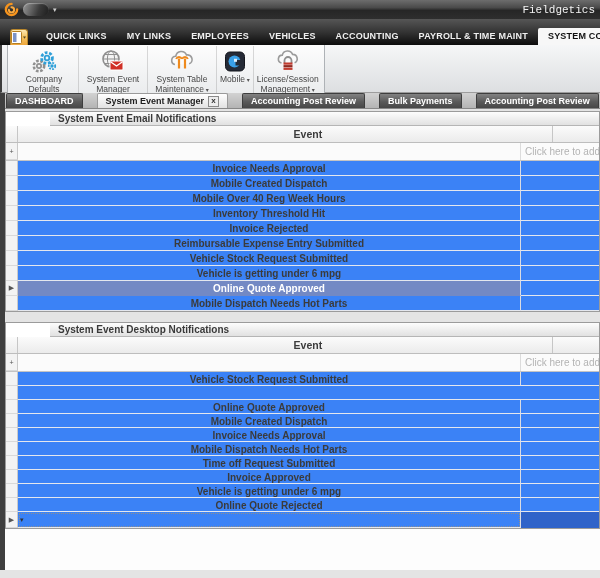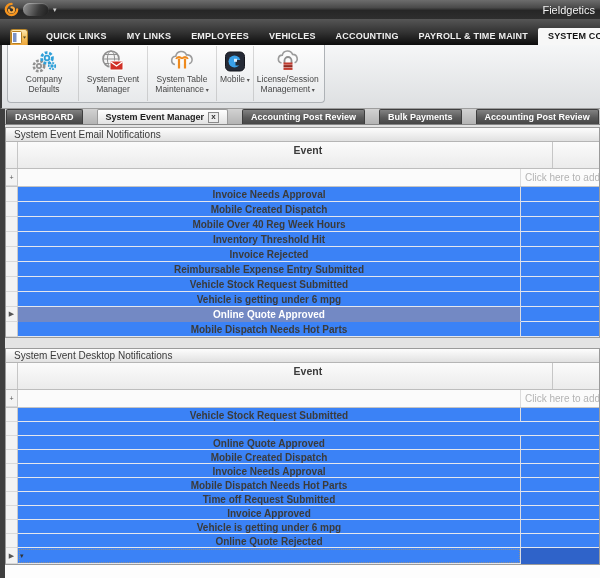--- a/index.html
+++ b/index.html
@@ -14,41 +14,41 @@
     height:19px; display:flex; align-items:center; padding:0 5px 0 3px;
     background:linear-gradient(#6d6d6d 0%, #4a4a4a 40%, #262626 55%, #2e2e2e 100%);
   }
   .logo{ width:18px; height:15px; display:flex; align-items:center; }
   .qat-capsule{
     width:26px; height:13px; margin-left:2px; border-radius:8px;
     background:linear-gradient(110deg,#9a9a9a,#3a3a3a 60%,#1d1d1d);
     box-shadow:inset 0 1px 1px rgba(255,255,255,.35);
   }
   .qat-chevron{ color:#cfcfcf; font-size:7px; margin-left:4px; line-height:7px; }
-  .win-title{ margin-left:auto; color:#f2f2f2; font-size:11px; }
+  .win-title{ margin-left:auto; color:#f2f2f2; font-size:11px;font-family:Liberation Mono, monospace; }
 
   
   .ribbon-tabs{
     height:26px; display:flex; align-items:flex-end;
     background:linear-gradient(#565656, #303030 55%, #0c0c0c);
   }
   .app-button{
     width:38px; height:16px; margin:0 8px 0 10px; display:flex; align-items:center; justify-content:center;
     background:linear-gradient(#fde9b4,#f6c563 45%,#eda63c); border:1px solid #b9872c; border-bottom:none;
     border-radius:3px 3px 0 0; cursor:default;
   }
   .rtab{
     height:17px; line-height:17px; padding:0 10px; color:#efefef;
     font-size:9px; font-weight:bold; letter-spacing:.2px; white-space:nowrap;
   }
   .rtab.active{ background:#f7f7f7; color:#111; border-radius:2px 2px 0 0; }
 
   
   .ribbon-body{
-    height:64px; background:linear-gradient(#f5f6f7,#dddfe1);
+    height:48px; background:linear-gradient(#f5f6f7,#dddfe1);
     border-bottom:1px solid #9d9d9d; padding:0 0 0 5px; border-left:2px solid #3c3c3c;
   }
   .ribbon-panel{
     display:inline-flex; height:58px; background:linear-gradient(#fdfdfd,#e7e9eb);
     border:1px solid #aeb2b6; border-top:none; border-radius:0 0 4px 4px; padding:1px 2px;
   }
   .rb-btn{ display:flex; flex-direction:column; align-items:center; padding:2px 3px 0 3px;
     border-right:1px solid rgba(150,150,150,.35); cursor:default; }
   .rb-btn:last-child{ border-right:none; }
   .rb-icon{ width:26px; height:27px; display:flex; align-items:center; justify-content:center; }
@@ -83,23 +83,23 @@
   }
   .save-btn{ display:flex; align-items:center; gap:5px; padding:2px 8px; color:#fff;
     font-size:10px; font-weight:bold; }
 
   
   .content{ flex:1; background:#e4e4e4; padding-top:2px; display:flex; flex-direction:column; }
   .section{ border:1px solid #9b9b9b; background:#fff; }
   .sec-header{
     height:14px; display:flex; align-items:center; padding-left:8px;
     background:linear-gradient(#fdfdfd,#e1e1e1); border-bottom:1px solid #b5b5b5;
-    font-size:10px; font-weight:normal; color:#3a3a3a;
-  }
-  .grid-colhdr{ height:27px; display:flex; background:linear-gradient(#fbfbfb,#ebebeb); border-bottom:1px solid #bdbdbd;gap:46px; }
+    font-size:10px; font-weight:bold; color:#3a3a3a;margin-left:44px;
+  }
+  .grid-colhdr{ height:17px; display:flex; background:linear-gradient(#fbfbfb,#ebebeb); border-bottom:1px solid #bdbdbd;gap:46px; }
   .corner{ width:12px; border-right:1px solid #c6c6c6; }
   .hdr-event{ width:503px; border-right:1px solid #c6c6c6; text-align:center; font-size:10.5px; font-weight:bold; color:#3c3c3c; line-height:16px; }
   .hdr-extra{ flex:1; }
 
   .add-row{ height:18px; display:flex; background:#fbfbfb; border-bottom:1px solid #c4c4c4; }
   .add-row .ind{ line-height:17px; }
   .add-event{ width:503px; border-right:1px solid #dcdcdc; }
   .add-extra{ flex:1; color:#b3b3b3; font-size:10px; line-height:17px; padding-left:4px; white-space:nowrap; overflow:hidden; }
 
   .ind{ width:12px; flex:0 0 12px; background:#f3f3f3; border-right:1px solid #c9c9c9; border-bottom:1px solid #d9d9d9;

